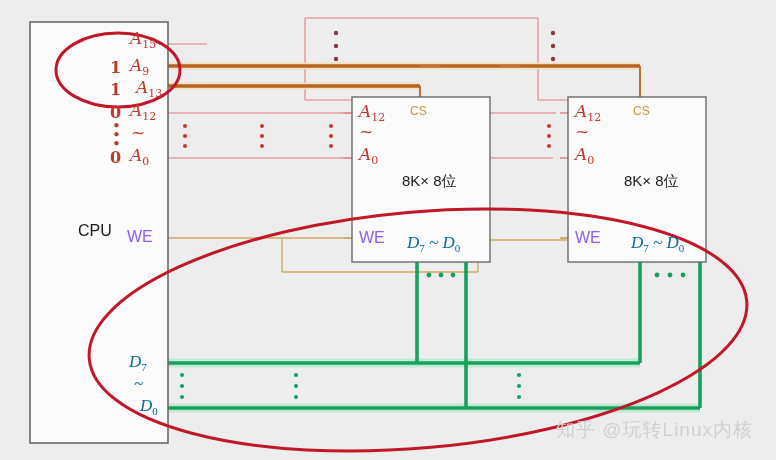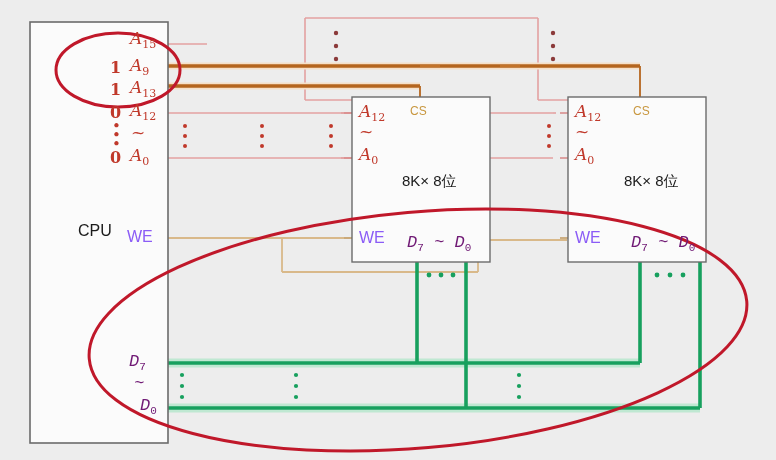--- a/index.html
+++ b/index.html
@@ -15,23 +15,23 @@
   .txt{position:absolute;white-space:nowrap;}
   .mathA{
     font-family:"DejaVu Serif", serif;
     font-style:italic;
     color:#c0392b;
     font-size:17px;
     letter-spacing:0px;
   }
   .mathA sub{font-size:11px;font-style:normal;text-align:center;}
   .mathD{
-    font-family:Liberation Mono, monospace;
+    font-family:Liberation Serif, serif;
     font-style:italic;
-    color:#701a75;
+    color:#0369a1;
     font-size:17px;
   }
   .mathD sub{font-size:11px;font-style:normal;}
   .bit{
     font-family:"DejaVu Serif", serif;
     color:#c0392b;
     font-size:16px;
     font-weight:600;
   }
   .tilde{
@@ -229,21 +229,21 @@
 
   <div class="txt bit" style="left:110px;top:58px;">1</div>
   <div class="txt bit" style="left:110px;top:80px;">1</div>
   <div class="txt bit" style="left:110px;top:103px;">0</div>
   <div class="txt bit" style="left:110px;top:148px;">0</div>
 
   <div class="txt vdots" style="left:112px;top:122px;line-height:9px;">•<br>•<br>•</div>
 
   <div class="txt mathA" style="left:130px;top:28px;"><span>A</span><sub>15</sub></div>
   <div class="txt mathA" style="left:130px;top:55px;"><span>A</span><sub>9</sub></div>
-  <div class="txt mathA" style="left:130px;top:77px;"><span>A</span><sub>13</sub></div>
+  <div class="txt mathA" style="left:136px;top:77px;"><span>A</span><sub>13</sub></div>
   <div class="txt mathA" style="left:130px;top:100px;"><span>A</span><sub>12</sub></div>
   <div class="txt tilde" style="left:131px;top:122px;">~</div>
   <div class="txt mathA" style="left:130px;top:145px;"><span>A</span><sub>0</sub></div>
 
   <div class="txt lbl-cpu" style="left:78px;top:222px;">CPU</div>
 
   <div class="txt lbl-we" style="left:127px;top:228px;">WE</div>
 
   <div class="txt mathD" style="left:129px;top:352px;"><span>D</span><sub>7</sub></div>
   <div class="txt mathD" style="left:134px;top:374px;">~</div>
@@ -258,14 +258,15 @@
   <div class="txt mathD" style="left:407px;top:233px;"><span>D</span><sub>7</sub> <span>~</span> <span>D</span><sub>0</sub></div>
 
   <div class="txt mathA" style="left:575px;top:101px;"><span>A</span><sub>12</sub></div>
   <div class="txt tilde" style="left:575px;top:121px;">~</div>
   <div class="txt mathA" style="left:575px;top:144px;"><span>A</span><sub>0</sub></div>
   <div class="txt lbl-cs" style="left:633px;top:104px;">CS</div>
   <div class="txt lbl-cap" style="left:602px;top:172px;">8K× 8位</div>
   <div class="txt lbl-we" style="left:575px;top:229px;">WE</div>
   <div class="txt mathD" style="left:631px;top:233px;"><span>D</span><sub>7</sub> <span>~</span> <span>D</span><sub>0</sub></div>
 
+  <div class="watermark" style="left:556px;top:417px;">知乎 @玩转Linux内核</div>
 
 </div>
 
 </body></html>

